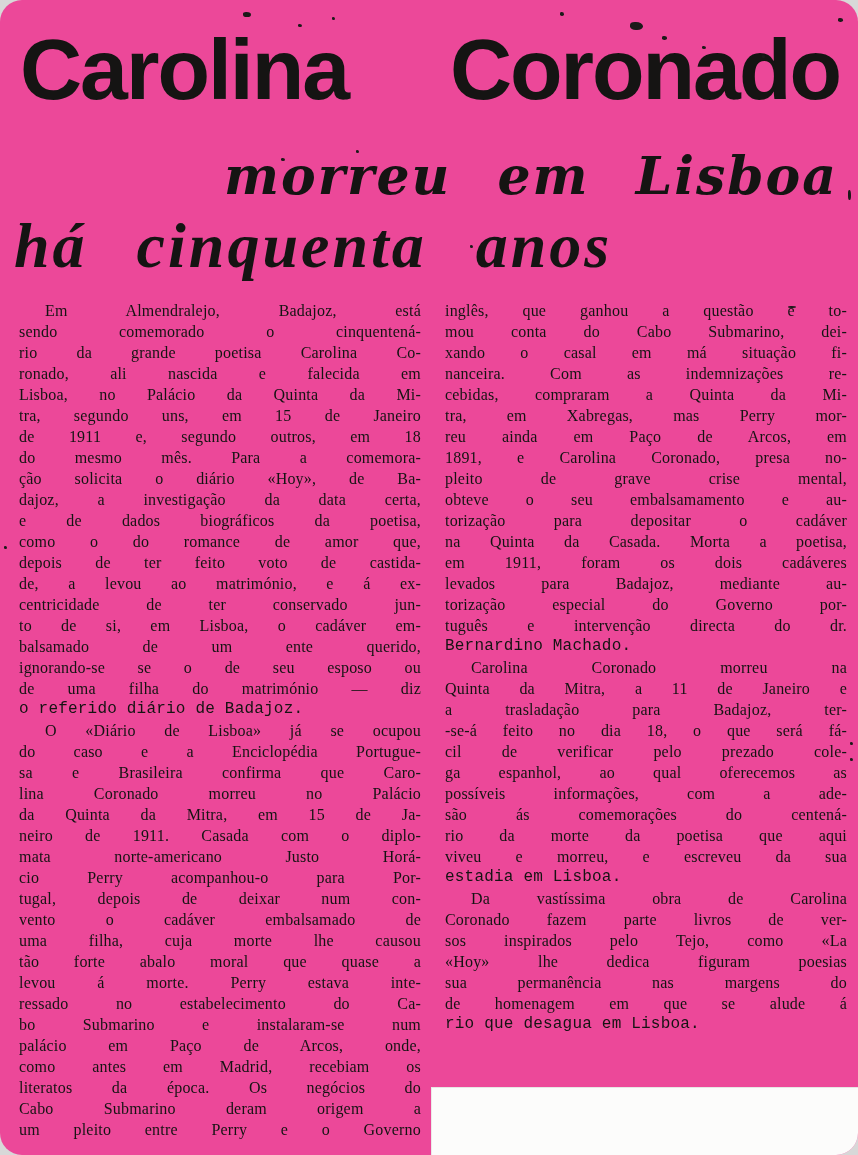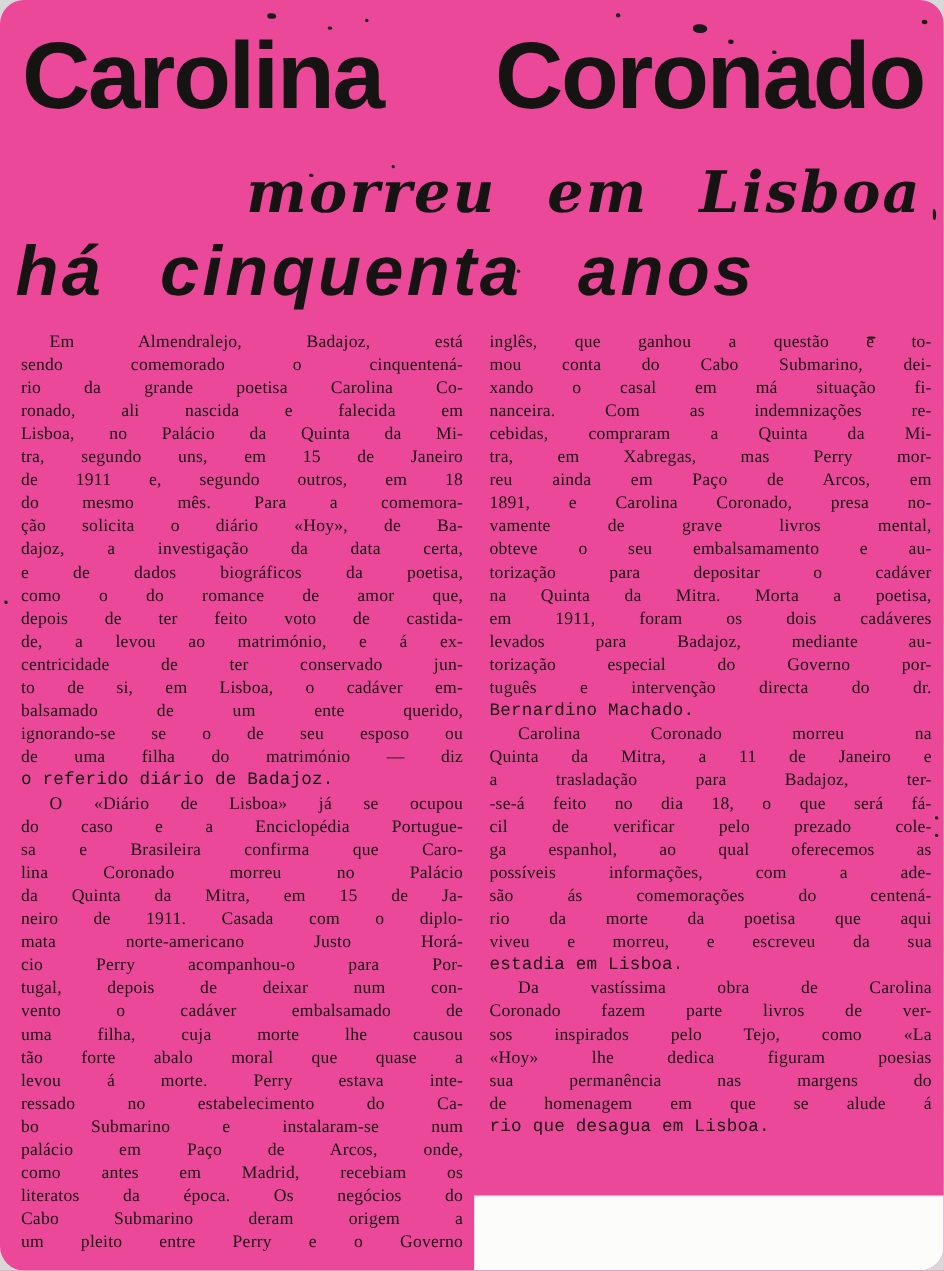--- a/index.html
+++ b/index.html
@@ -36,21 +36,21 @@
     font-size:52px;
     line-height:1.0;
     letter-spacing:2px;
     word-spacing:26px;
     white-space:nowrap;
   }
   .sub2{
     margin-top:12px;
     padding-left:14px;
     text-align:left;
-    font-family:Liberation Sans, sans-serif;
+    font-family:Liberation Serif, serif;
     font-style:italic;
     font-weight:700;
     font-size:64px;
     line-height:1.0;
     letter-spacing:3px;
     word-spacing:30px;
     white-space:nowrap;
   }
   
   .columns{
@@ -151,24 +151,24 @@
     <div class="col">
         <div class="para">
           <div class="line">inglês, que ganhou a questão e to-</div>
           <div class="line">mou conta do Cabo Submarino, dei-</div>
           <div class="line">xando o casal em má situação fi-</div>
           <div class="line">nanceira. Com as indemnizações re-</div>
           <div class="line">cebidas, compraram a Quinta da Mi-</div>
           <div class="line">tra, em Xabregas, mas Perry mor-</div>
           <div class="line">reu ainda em Paço de Arcos, em</div>
           <div class="line">1891, e Carolina Coronado, presa no-</div>
-          <div class="line">vamente de grave livros mental,</div>
+          <div class="line">pleito de grave crise mental,</div>
           <div class="line">obteve o seu embalsamamento e au-</div>
           <div class="line">torização para depositar o cadáver</div>
-          <div class="line">na Quinta da Mitra. Morta a poetisa,</div>
+          <div class="line">na Quinta da Casada. Morta a poetisa,</div>
           <div class="line">em 1911, foram os dois cadáveres</div>
           <div class="line">levados para Badajoz, mediante au-</div>
           <div class="line">torização especial do Governo por-</div>
           <div class="line">tuguês e intervenção directa do dr.</div>
           <div class="line last">Bernardino Machado.</div>
         </div>
         <div class="para">
           <div class="line indent">Carolina Coronado morreu na</div>
           <div class="line">Quinta da Mitra, a 11 de Janeiro e</div>
           <div class="line">a trasladação para Badajoz, ter-</div>

